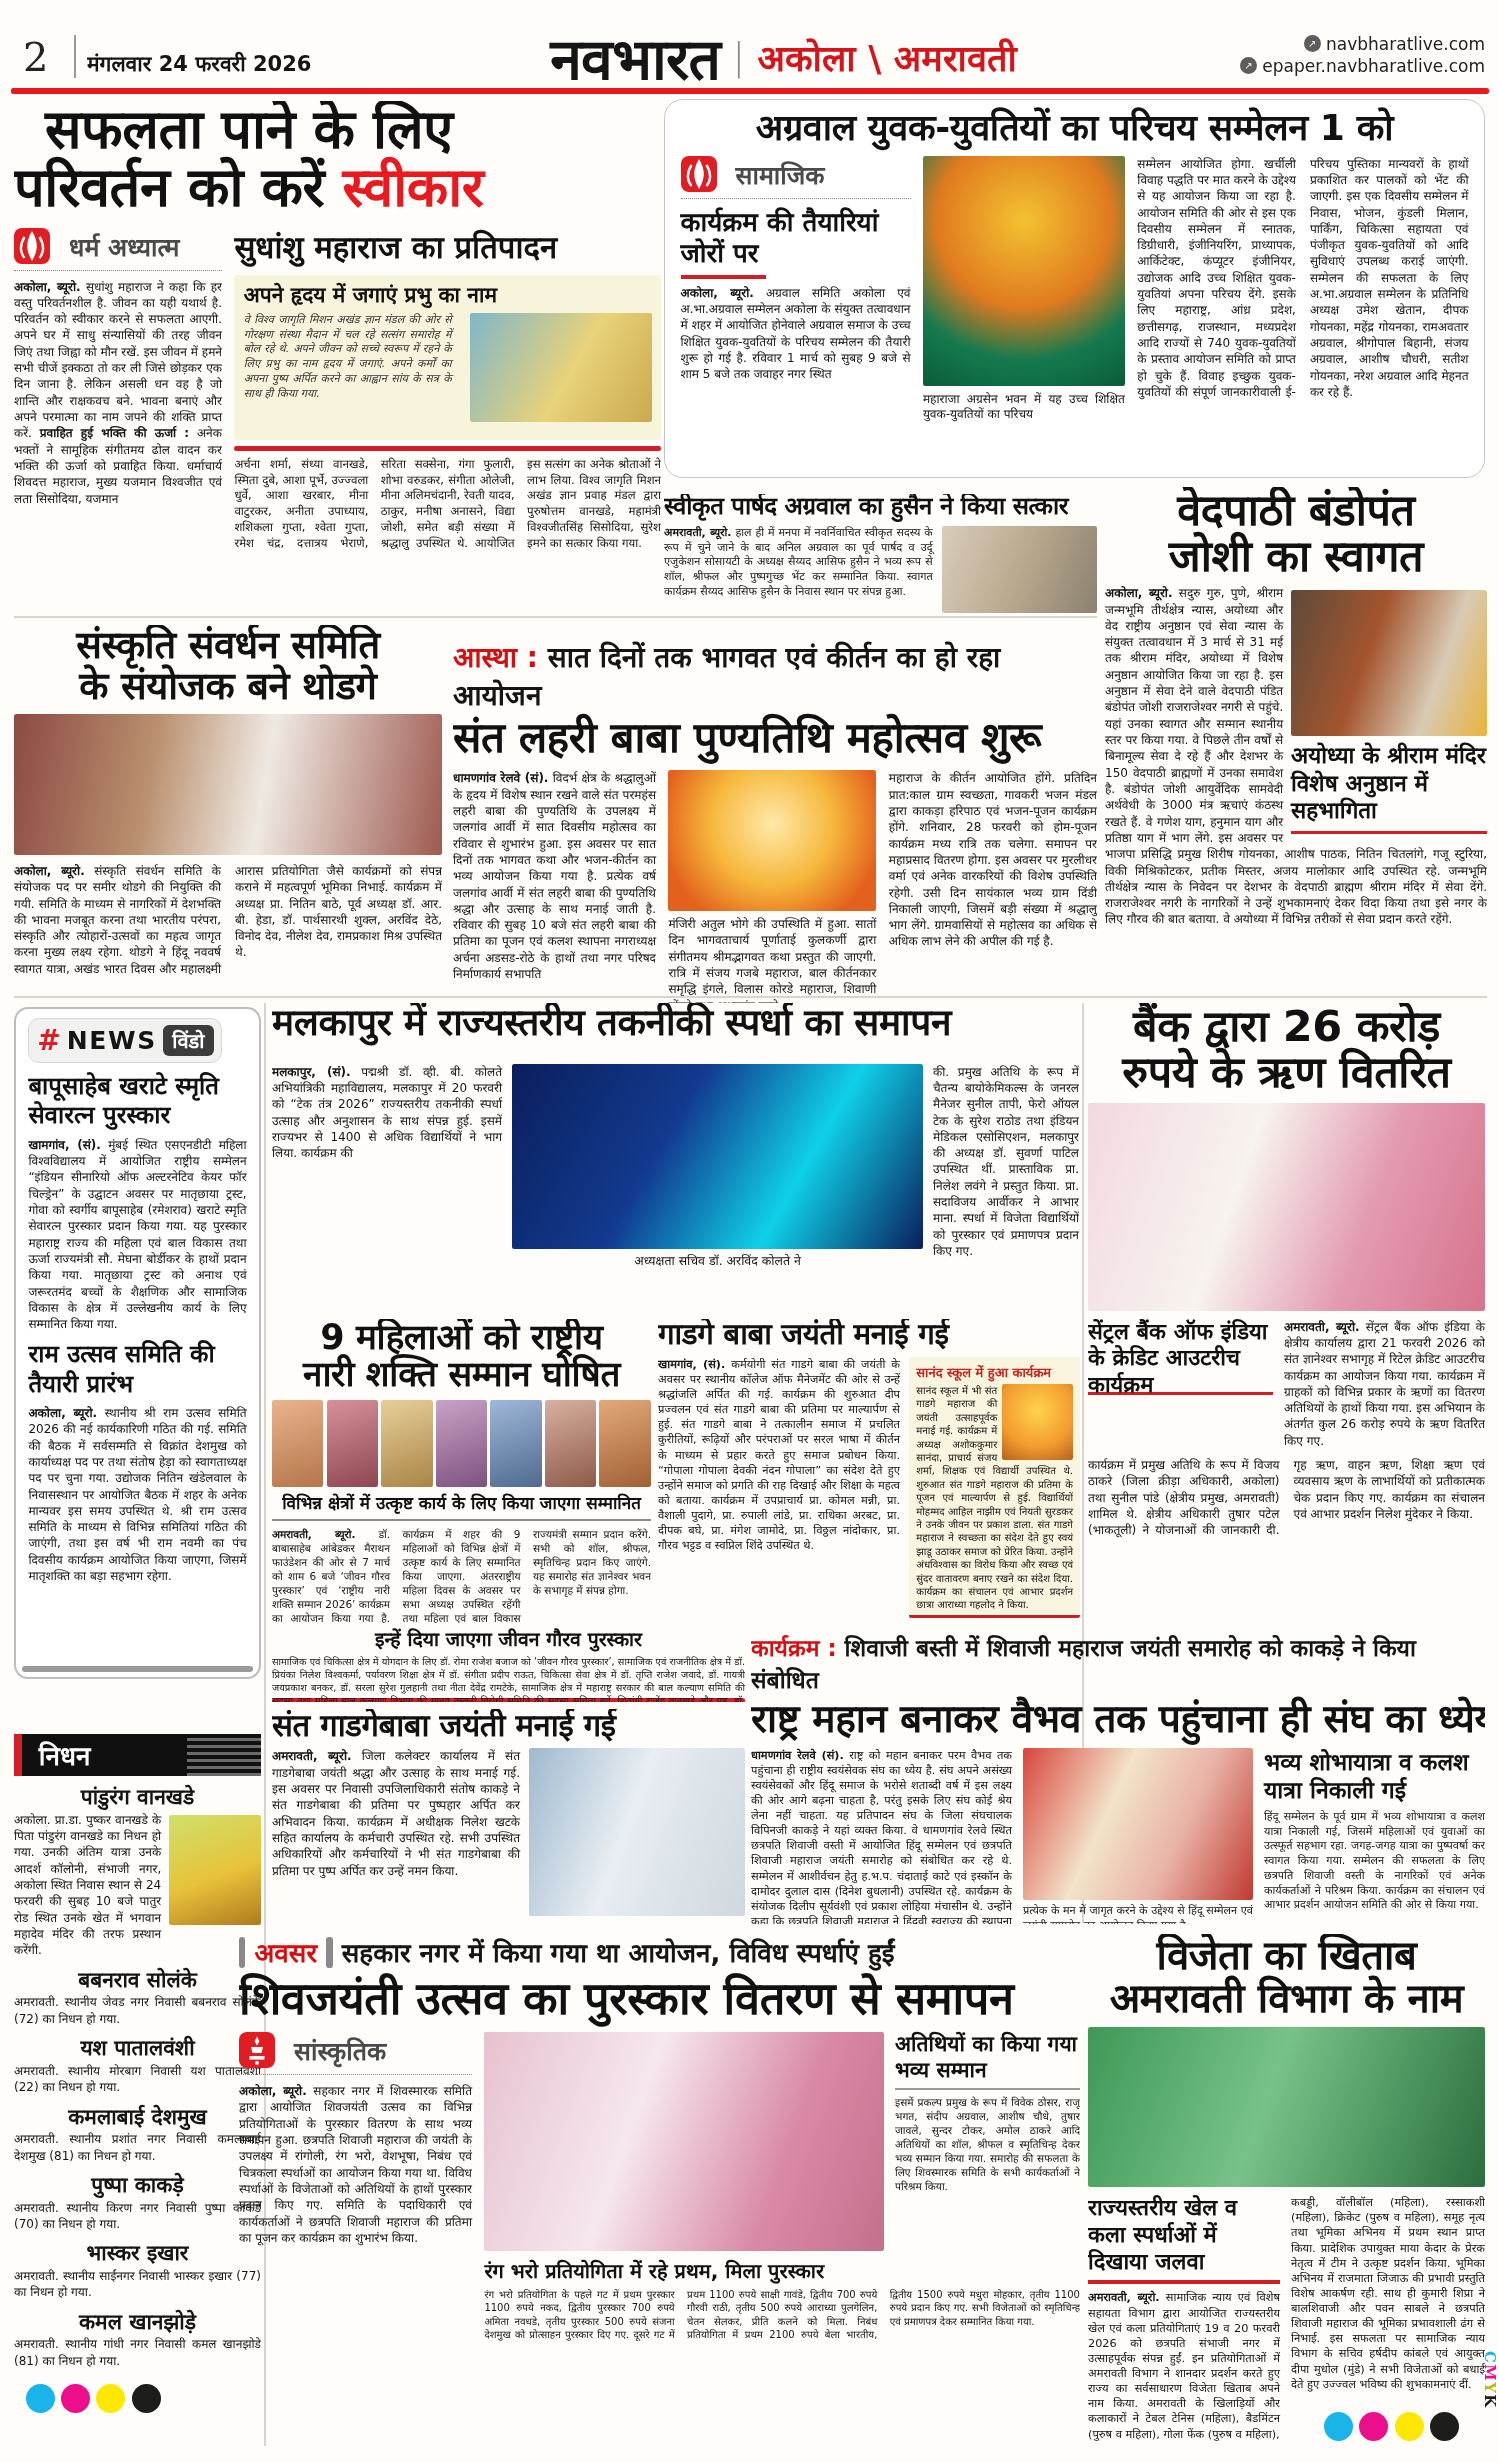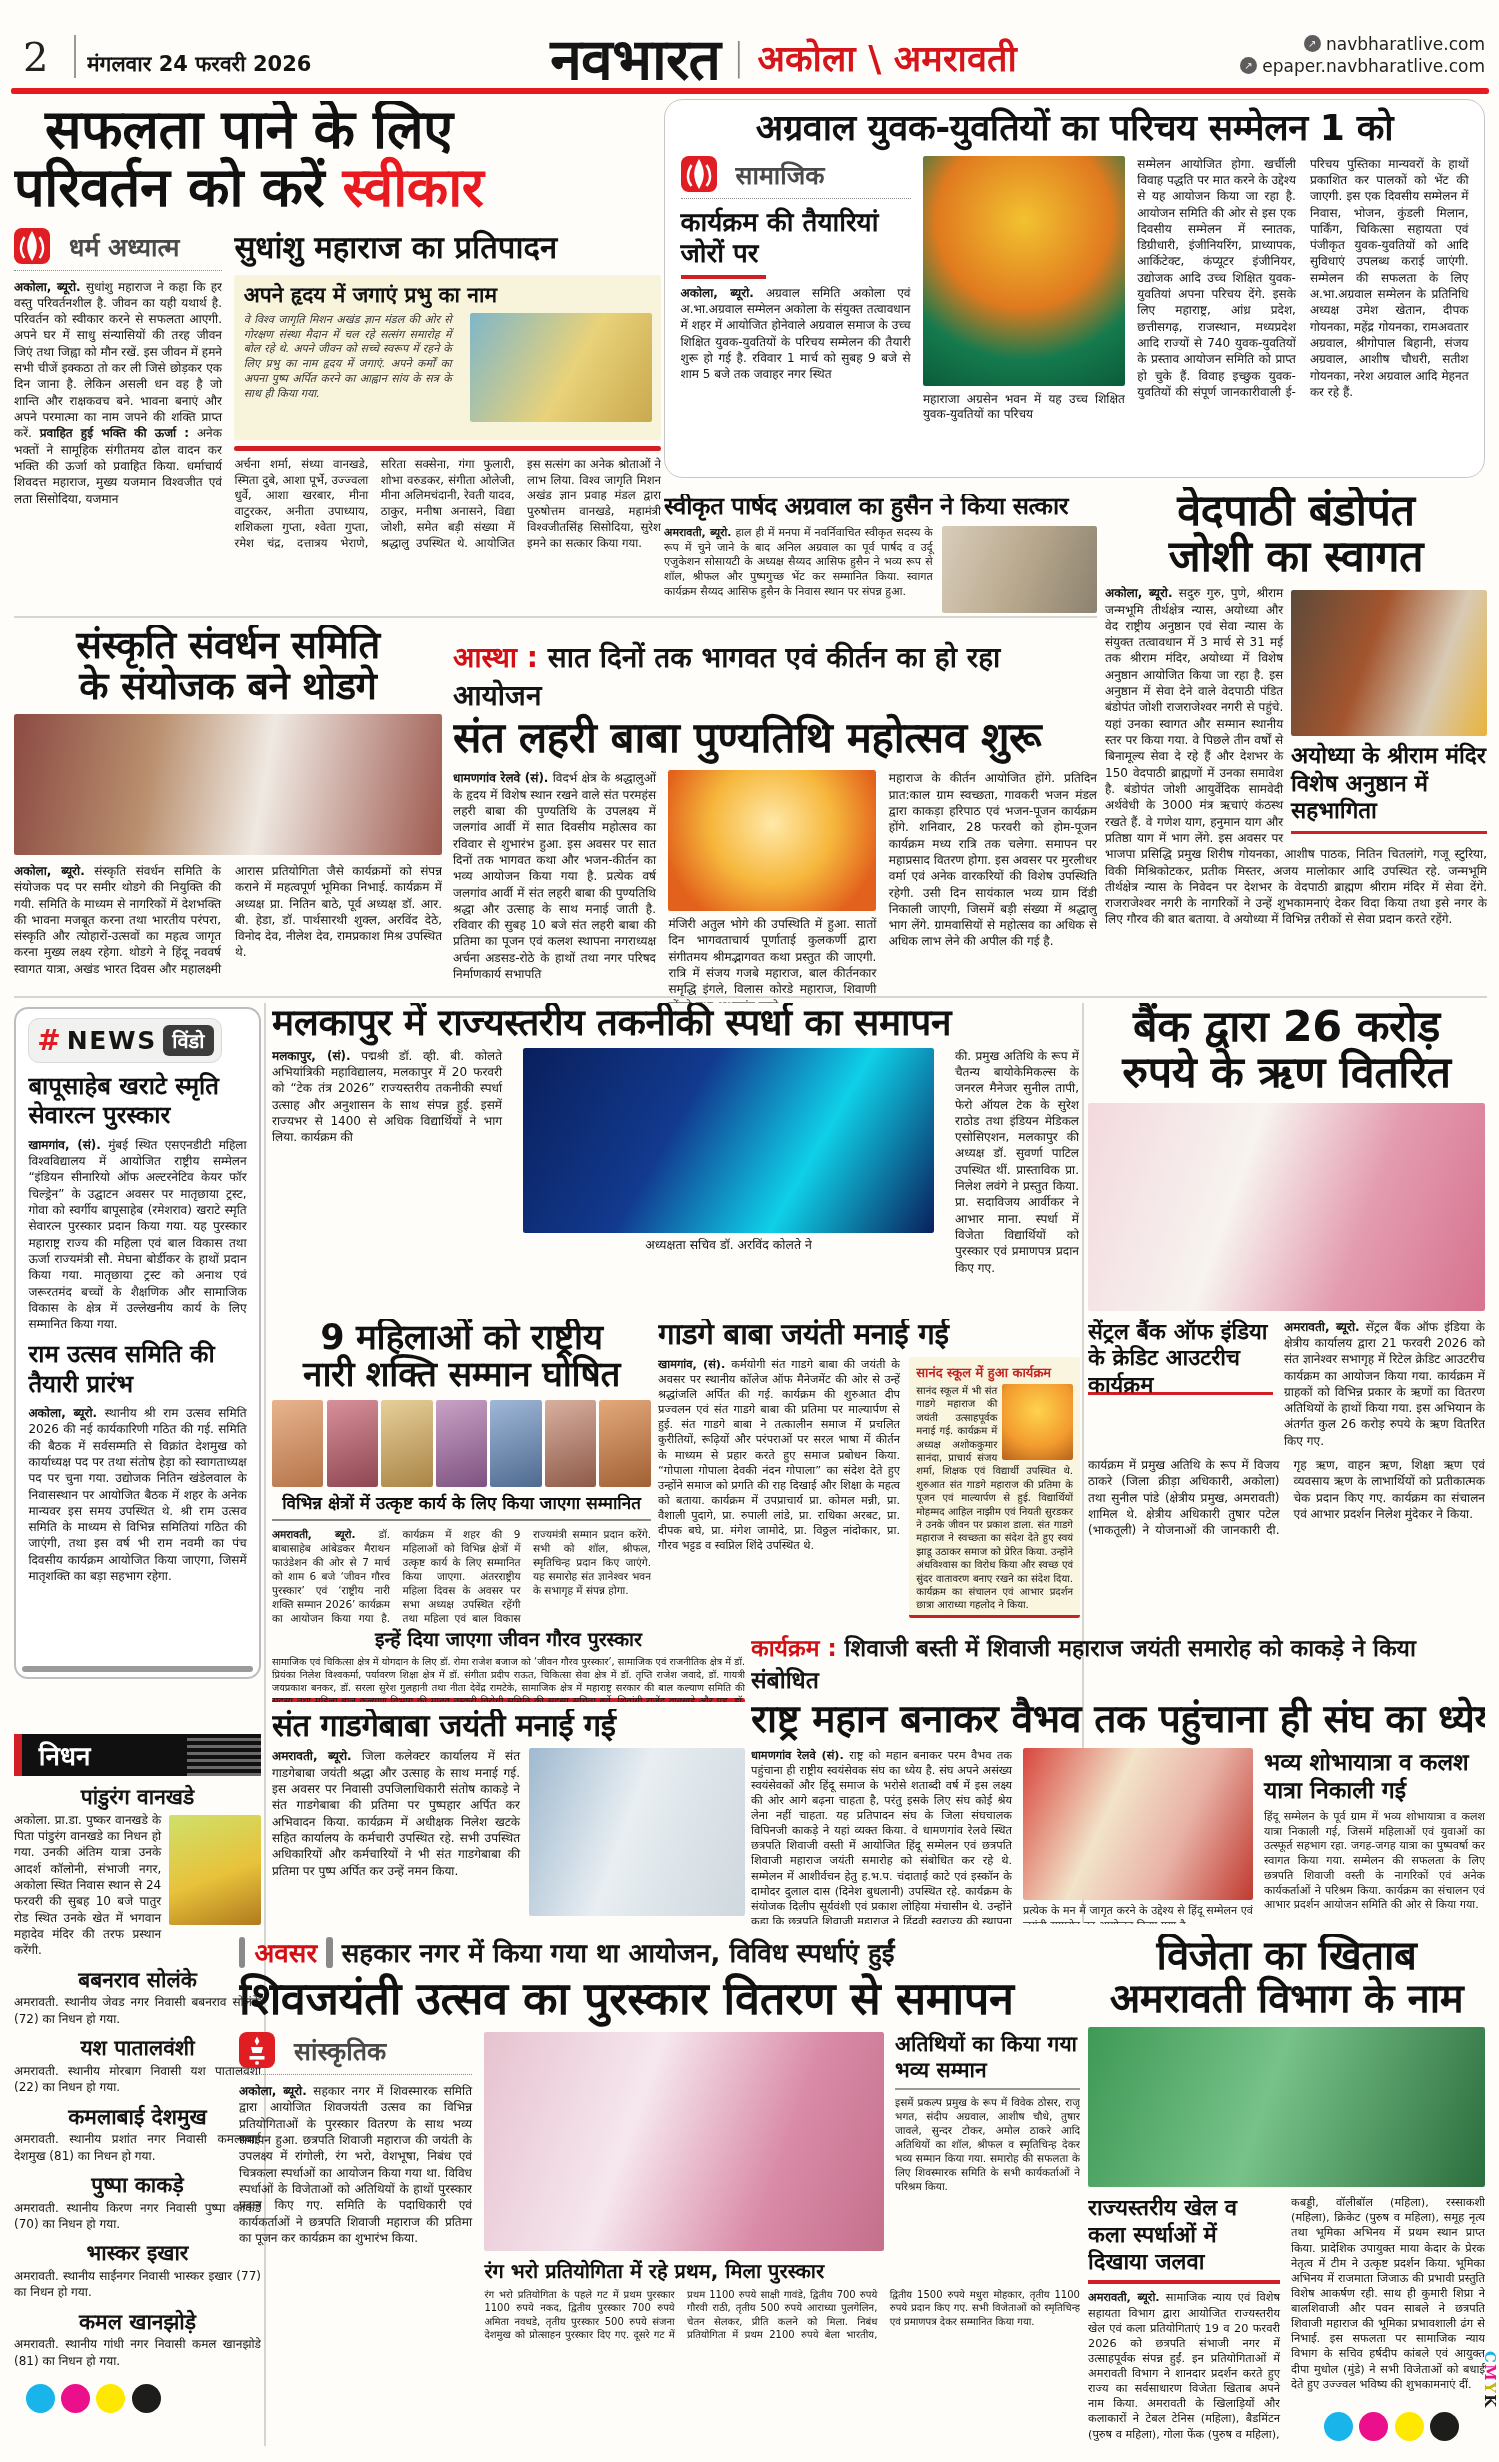--- a/index.html
+++ b/index.html
@@ -215,21 +215,21 @@
       <div class="obit-name">कमल खानझोड़े</div>
       <p class="body-t" style="margin:0">अमरावती. स्थानीय गांधी नगर निवासी कमल खानझोडे (81) का निधन हो गया.</p>
     </div>
   </div>
   <div class="abs" style="left:26px;top:2384px;width:171px;height:31px">
     <span class="dot" style="background:#19b5ea"></span><span class="dot" style="background:#ec0f8b"></span><span class="dot" style="background:#ffe800"></span><span class="dot" style="background:#1d1d1b"></span>
   </div>
 
   <div class="abs" style="left:272px;top:1003px;width:807px;height:312px">
     <div class="hl" style="font-size:37px;white-space:nowrap">मलकापुर में राज्यस्तरीय तकनीकी स्पर्धा का समापन</div>
-    <div style="display:flex;gap:21px;margin-top:5px;height:248px">
+    <div style="display:flex;gap:10px;margin-top:21px;height:248px">
       <p class="body-t" style="margin:0;width:230px;flex:none"><span class="dl">मलकापुर, (सं).</span> <span>पद्मश्री डॉ. व्ही. बी. कोलते अभियांत्रिकी महाविद्यालय, मलकापुर में 20 फरवरी को “टेक तंत्र 2026” राज्यस्तरीय तकनीकी स्पर्धा उत्साह और अनुशासन के साथ संपन्न हुई. इसमें राज्यभर से 1400 से अधिक विद्यार्थियों ने भाग लिया. कार्यक्रम की</span></p>
       <div style="width:411px;flex:none">
         <div class="ph" style="width:100%;height:185px;background:linear-gradient(120deg,#0a1f5c,#123a8f 38%,#0fd0e8 68%,#0a1f5c)"></div>
         <p class="cap" style="text-align:center;font-size:12.4px">अध्यक्षता सचिव डॉ. अरविंद कोलते ने</p>
       </div>
       <p class="body-t" style="margin:0;flex:1">की. प्रमुख अतिथि के रूप में चैतन्य बायोकेमिकल्स के जनरल मैनेजर सुनील तापी, फेरो ऑयल टेक के सुरेश राठोड तथा इंडियन मेडिकल एसोसिएशन, मलकापुर की अध्यक्ष डॉ. सुवर्णा पाटिल उपस्थित थीं. प्रास्ताविक प्रा. निलेश लवंगे ने प्रस्तुत किया. प्रा. सदाविजय आर्वीकर ने आभार माना. स्पर्धा में विजेता विद्यार्थियों को पुरस्कार एवं प्रमाणपत्र प्रदान किए गए.</p>
     </div>
   </div>
 
   <div class="abs" style="left:1088px;top:1003px;width:397px;height:615px">

